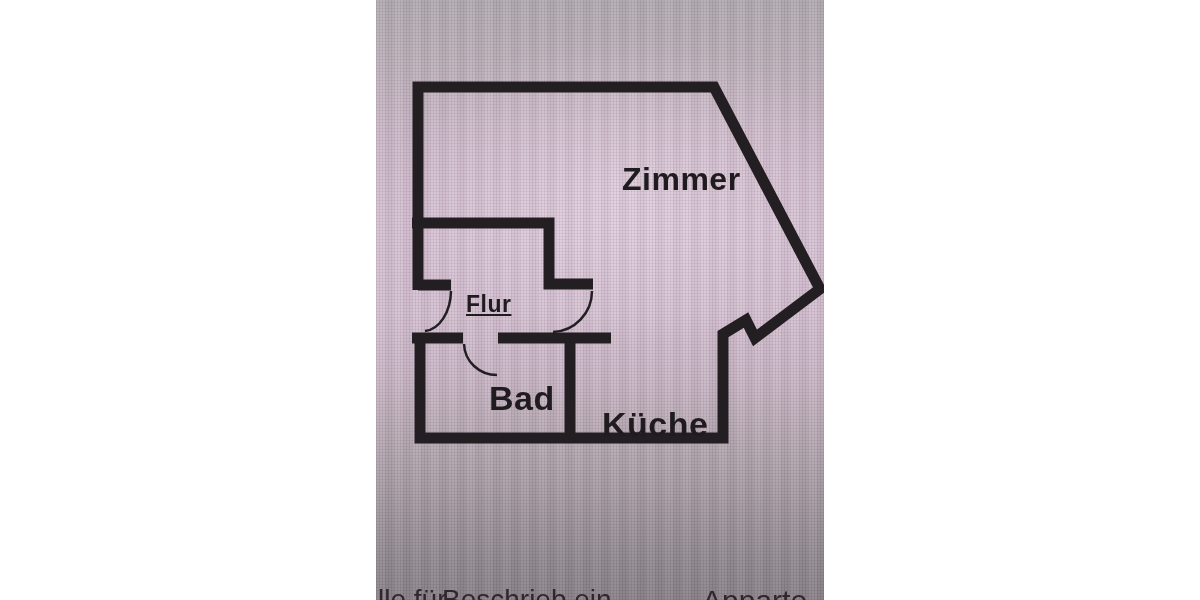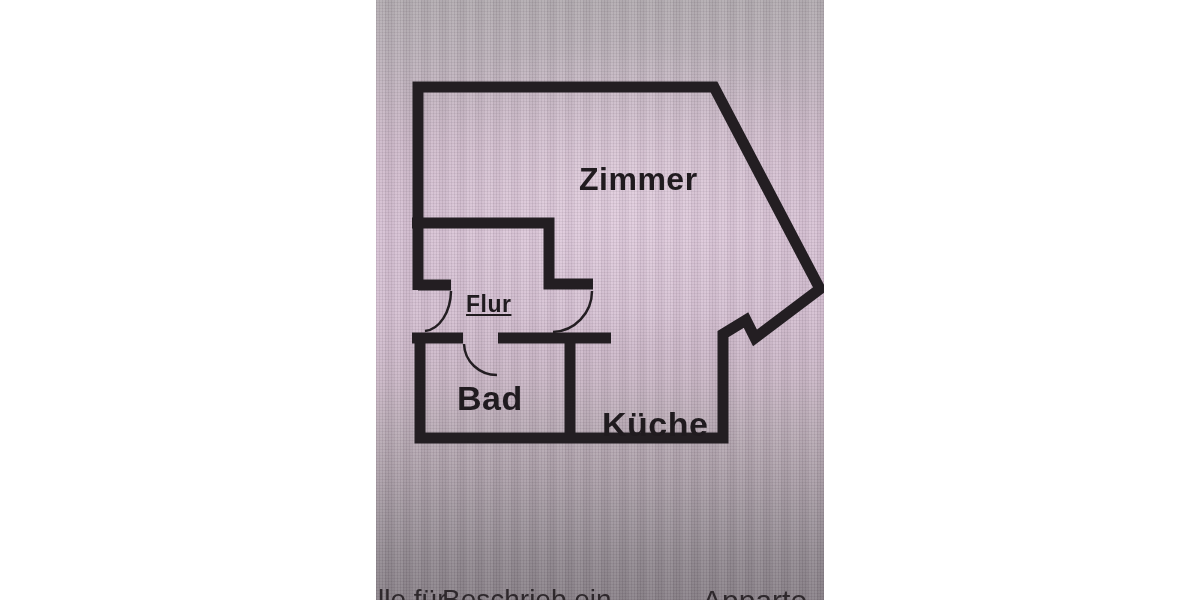--- a/index.html
+++ b/index.html
@@ -50,23 +50,23 @@
   }
   .plan-svg { position: absolute; left: 0; top: 0; }
   .room-label {
     position: absolute;
     font-weight: bold;
     color: #201b1f;
     line-height: 1;
     white-space: nowrap;
     letter-spacing: 0.5px;
   }
-  .label-zimmer { left: 203px; top: 163px; font-size: 32px; }
+  .label-zimmer { left: 203px; top: 163px; font-size: 32px; padding-left: 43px; }
   .label-flur   { left: 90px;  top: 293px; font-size: 23px; text-decoration: underline; }
-  .label-bad    { left: 81px;  top: 381px; font-size: 34px; }
+  .label-bad    { left: 81px;  top: 381px; font-size: 34px; padding-left: 32px; }
   .label-kueche { left: 226px; top: 378px; font-size: 34px; margin-top: 29px; }
   
   .caption-frag {
     position: absolute;
     top: 586px;
     font-size: 28px;
     line-height: 1;
     color: #2e282c;
     white-space: nowrap;
     filter: blur(0.4px);

